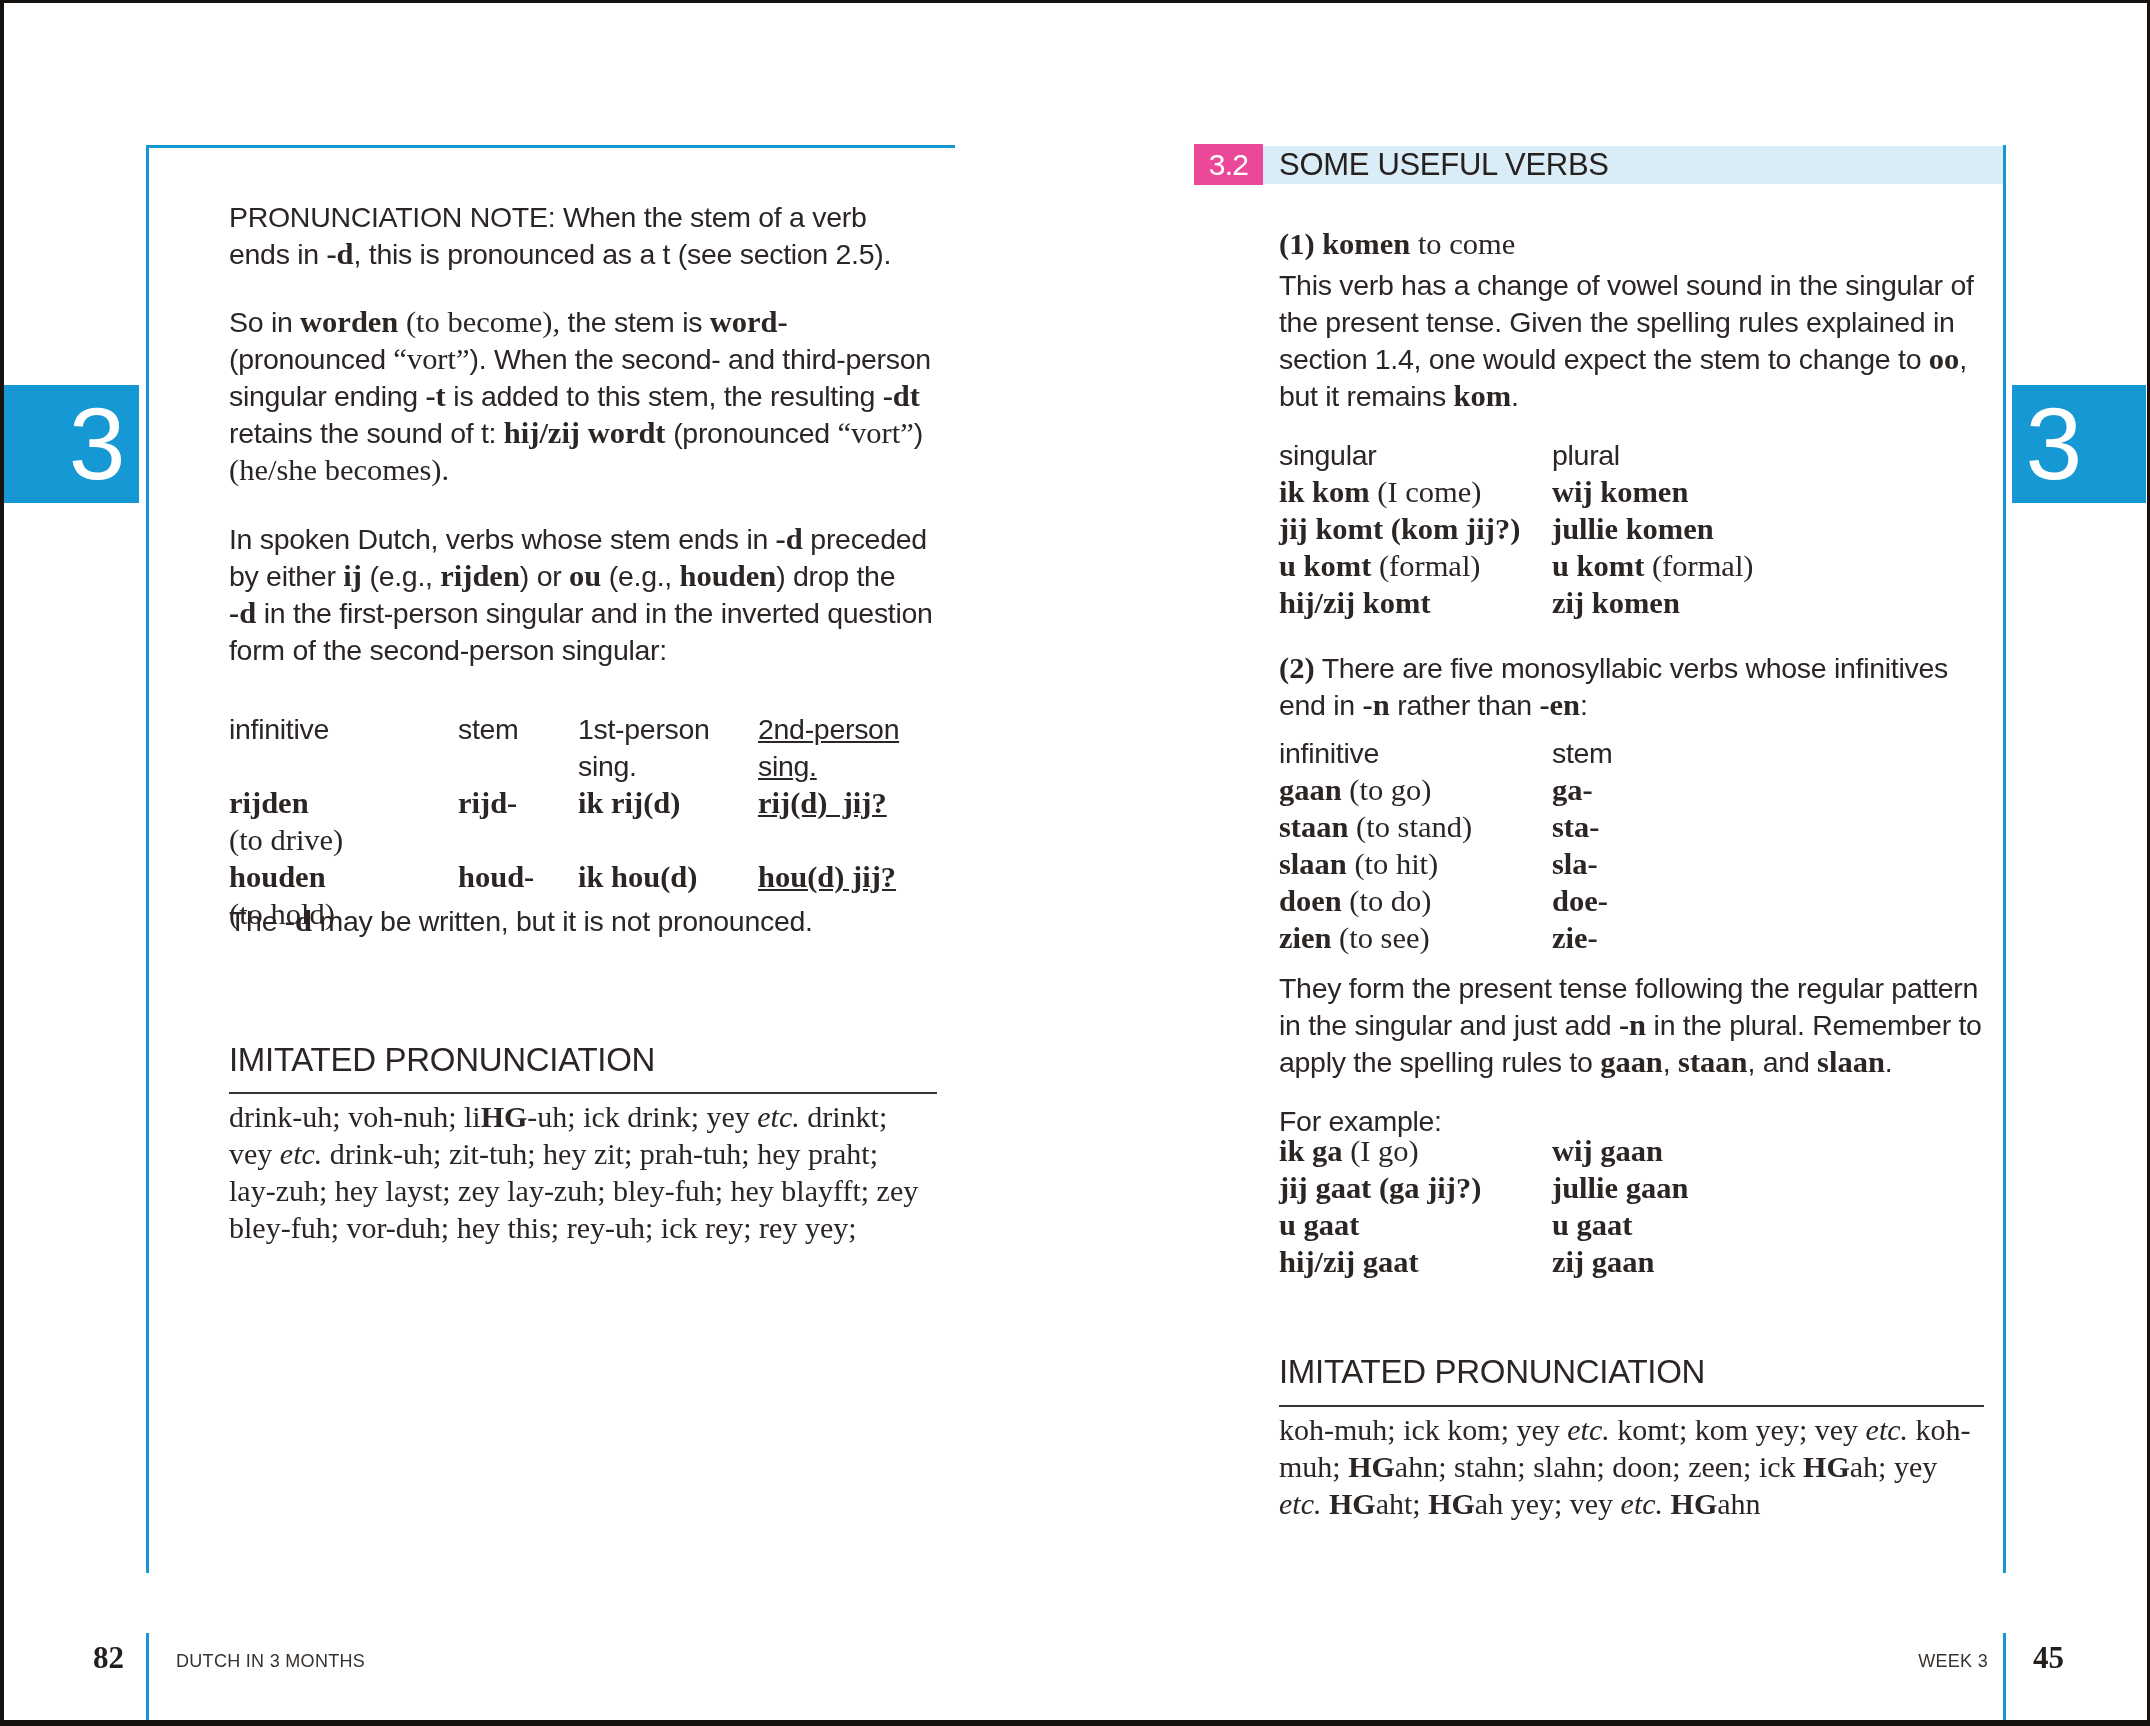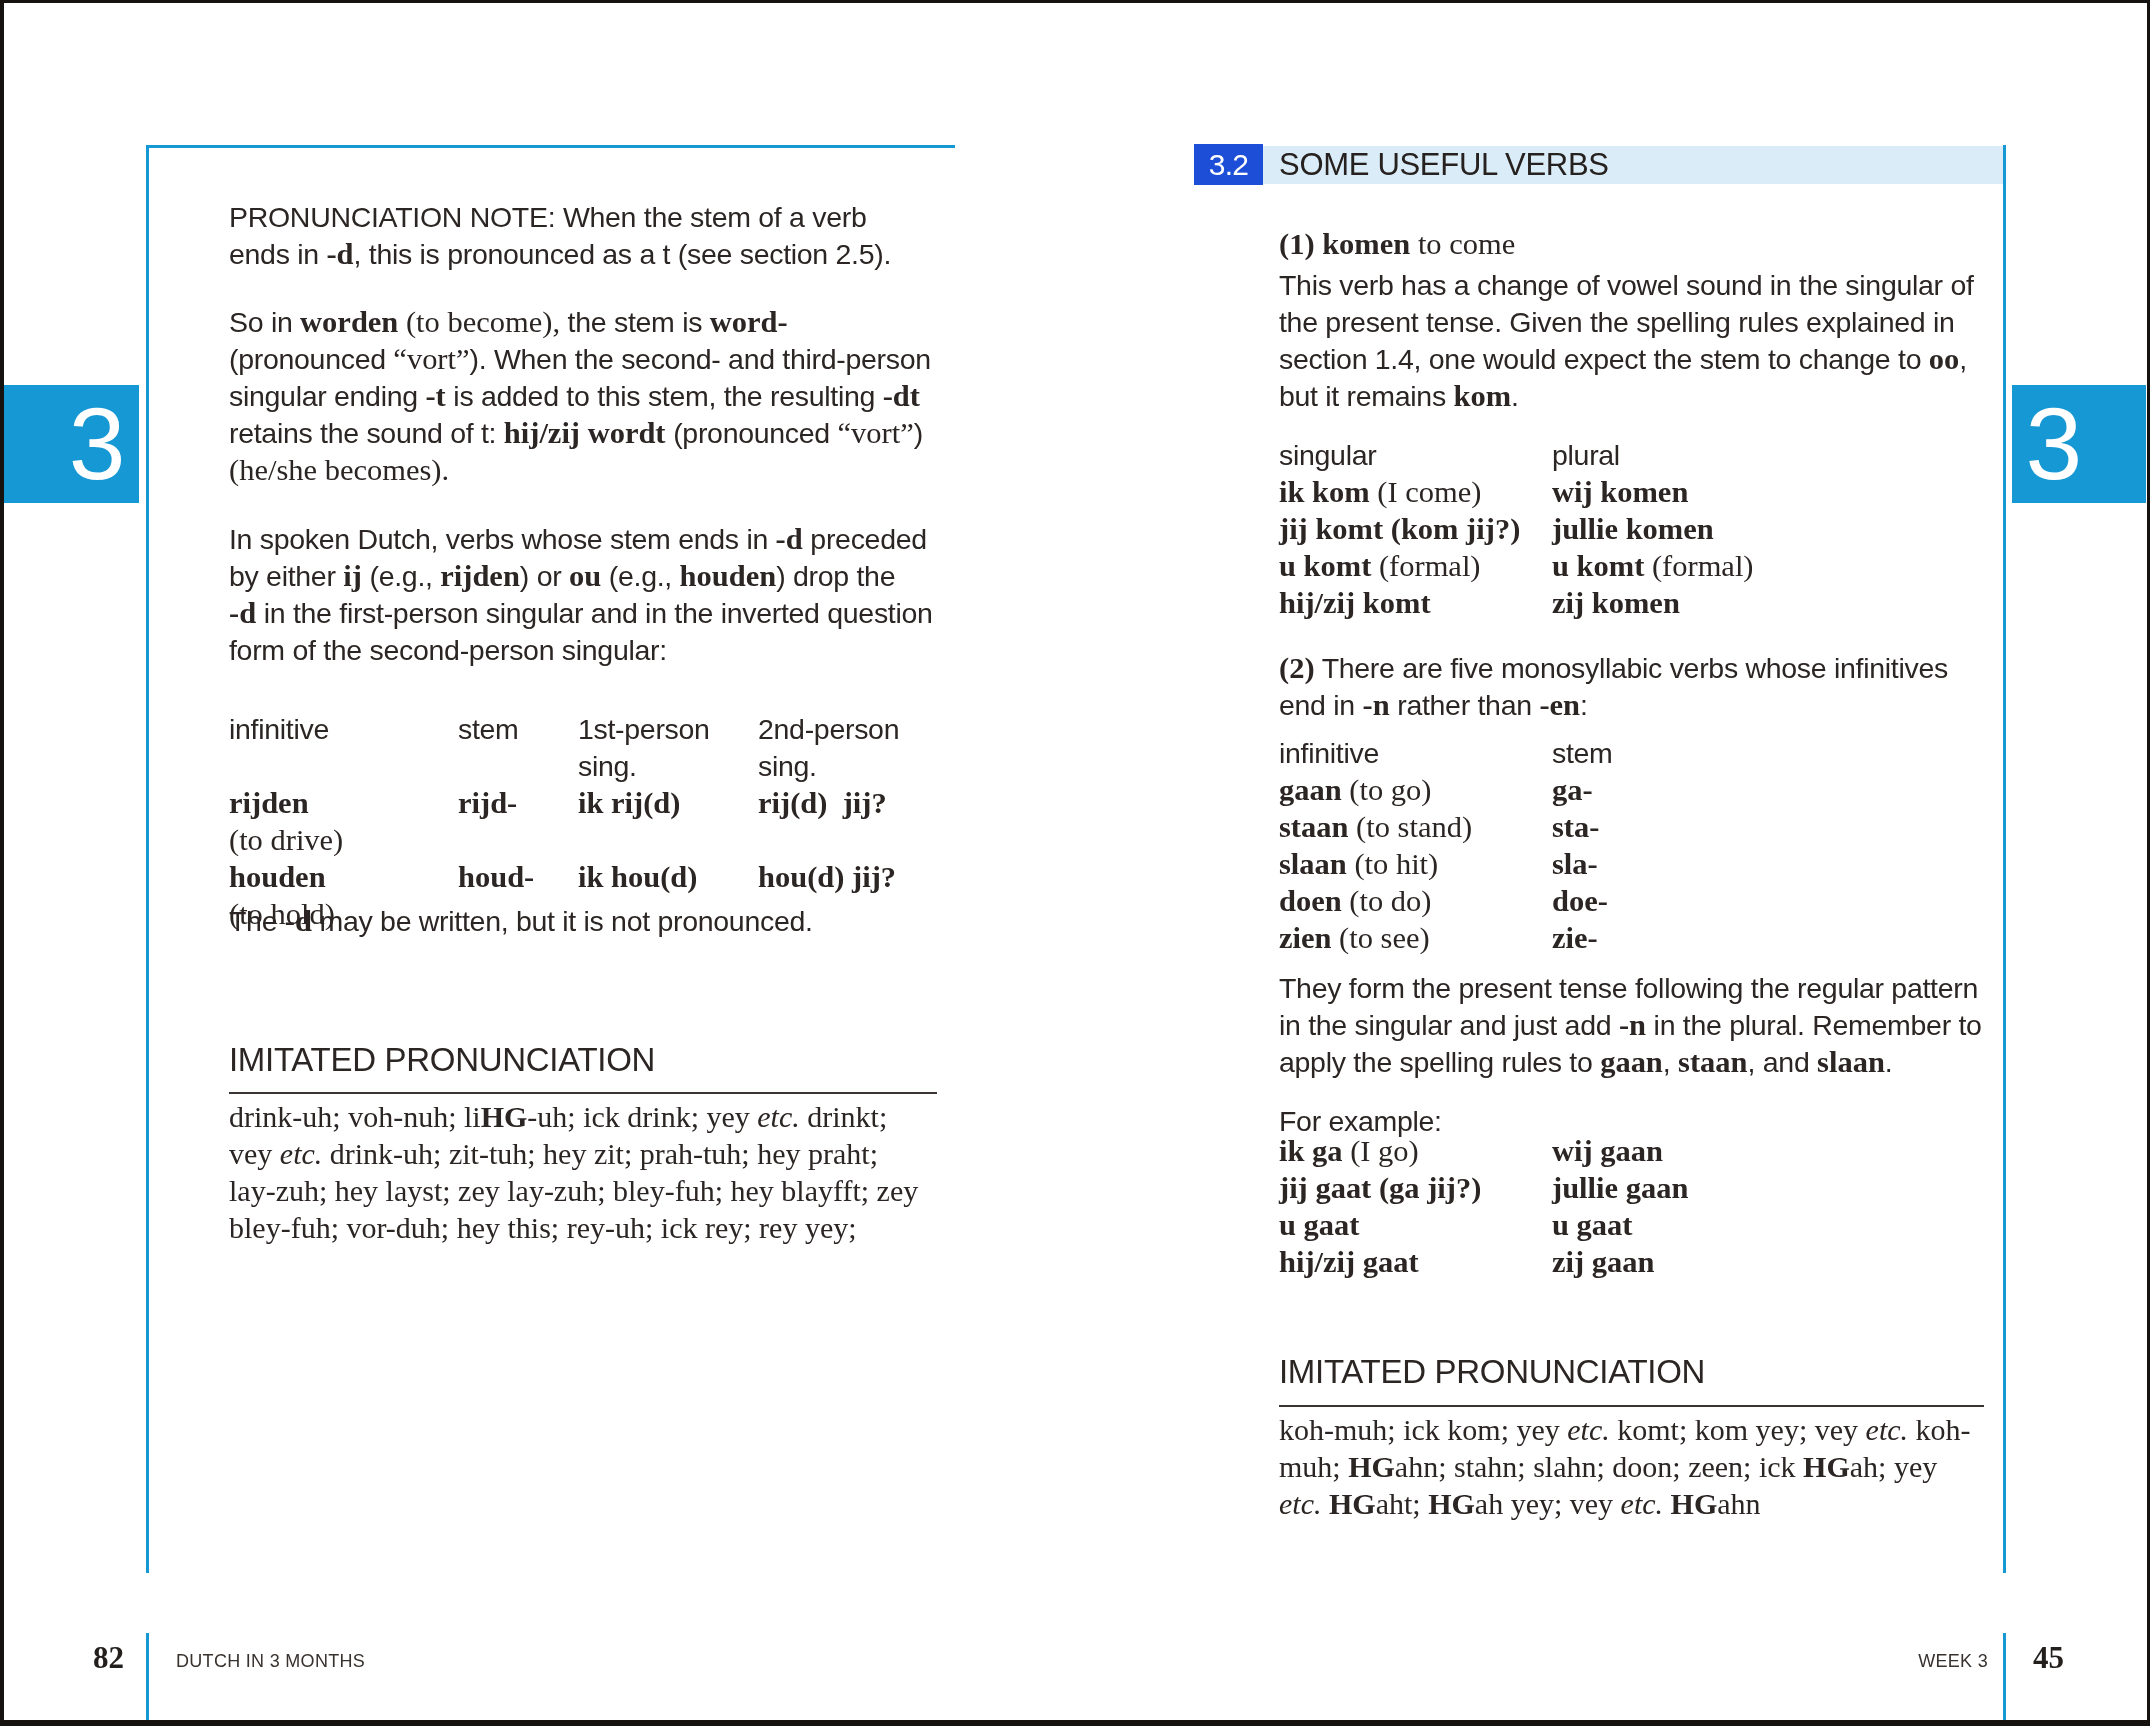--- a/index.html
+++ b/index.html
@@ -21,21 +21,21 @@
   .rule-h-left{position:absolute;left:146px;top:145px;width:809px;height:2.7px;}
   .rule-v-left{position:absolute;left:146px;top:145px;width:2.7px;height:1428px;}
   .rule-v-right{position:absolute;left:2003px;top:145px;width:2.7px;height:1428px;}
   .footer-div-left{position:absolute;left:146px;top:1633px;width:2.7px;height:87px;}
   .footer-div-right{position:absolute;left:2003px;top:1633px;width:2.7px;height:87px;}
   .chapter-tab{position:absolute;top:385px;height:118px;color:#fff;font-size:102px;line-height:118px;font-weight:400;}
   .chapter-tab.left{left:4.1px;width:135px;text-align:right;padding-right:13.6px;box-sizing:border-box;}
   .chapter-tab.right{left:2012px;width:134px;text-align:left;padding-left:13.6px;box-sizing:border-box;}
 
   
-  .section-num{position:absolute;left:1194px;top:144px;width:69px;height:41px;background:#1d4ed8;
+  .section-num{position:absolute;left:1194px;top:144px;width:69px;height:41px;background:#ec4899;
     color:#fff;font-size:30px;line-height:41px;text-align:center;letter-spacing:-0.7px;}
   .section-bar{position:absolute;left:1263px;top:146px;width:740px;height:38px;background:var(--lightblue,#d9ecf7);}
   .section-title{position:absolute;left:1279px;top:146px;height:38px;line-height:38px;
     font-size:31px;letter-spacing:-0.3px;color:#26211e;}
 
   
   .tx{position:absolute;font-size:28.5px;line-height:37px;letter-spacing:-0.3px;white-space:nowrap;}
   .tx b,.serifline b{font-family:"Liberation Serif",serif;font-weight:700;font-size:1.07em;letter-spacing:0;}
   .tx i,.serifline i{font-family:"Liberation Serif",serif;font-style:italic;font-size:1.07em;letter-spacing:0;}
   .tx u,.serifline u{font-family:"Liberation Serif",serif;text-decoration:none;font-size:1.07em;letter-spacing:0;}
@@ -47,21 +47,21 @@
 
   .serifline{font-family:"Liberation Serif",serif;font-size:30px;letter-spacing:0;}
   .serifline b,.serifline i,.serifline u{font-size:1em;}
 
   
   .vtable{position:absolute;}
   .vtable .row{position:relative;height:37px;line-height:37px;}
   .vtable .cell{position:absolute;top:0;white-space:nowrap;font-size:28.5px;letter-spacing:-0.3px;}
   .vtable .cell b{font-family:"Liberation Serif",serif;font-weight:700;font-size:1.07em;letter-spacing:0;}
   .vtable .cell u{font-family:"Liberation Serif",serif;text-decoration:none;font-size:1.07em;letter-spacing:0;}
-  .t4 .c0{left:0;} .t4 .c1{left:229px;} .t4 .c2{left:349px;} .t4 .c3{left:529px;}
+  .t4 .c0{left:0;} .t4 .c1{left:229px;} .t4 .c2{left:349px;} .t4 .c3{left:529px;text-decoration:underline;}
   .t2 .c0{left:0;} .t2 .c1{left:273px;}
 
   
   .pagenum{position:absolute;font-family:"Liberation Serif",serif;font-weight:700;font-size:31px;line-height:34px;color:#231f1c;}
   .footer-text{position:absolute;font-size:18px;line-height:34px;letter-spacing:0.3px;color:#38322e;white-space:nowrap;}
 </style>
 </head>
 <body>
 
 <div class="frame top"></div>

